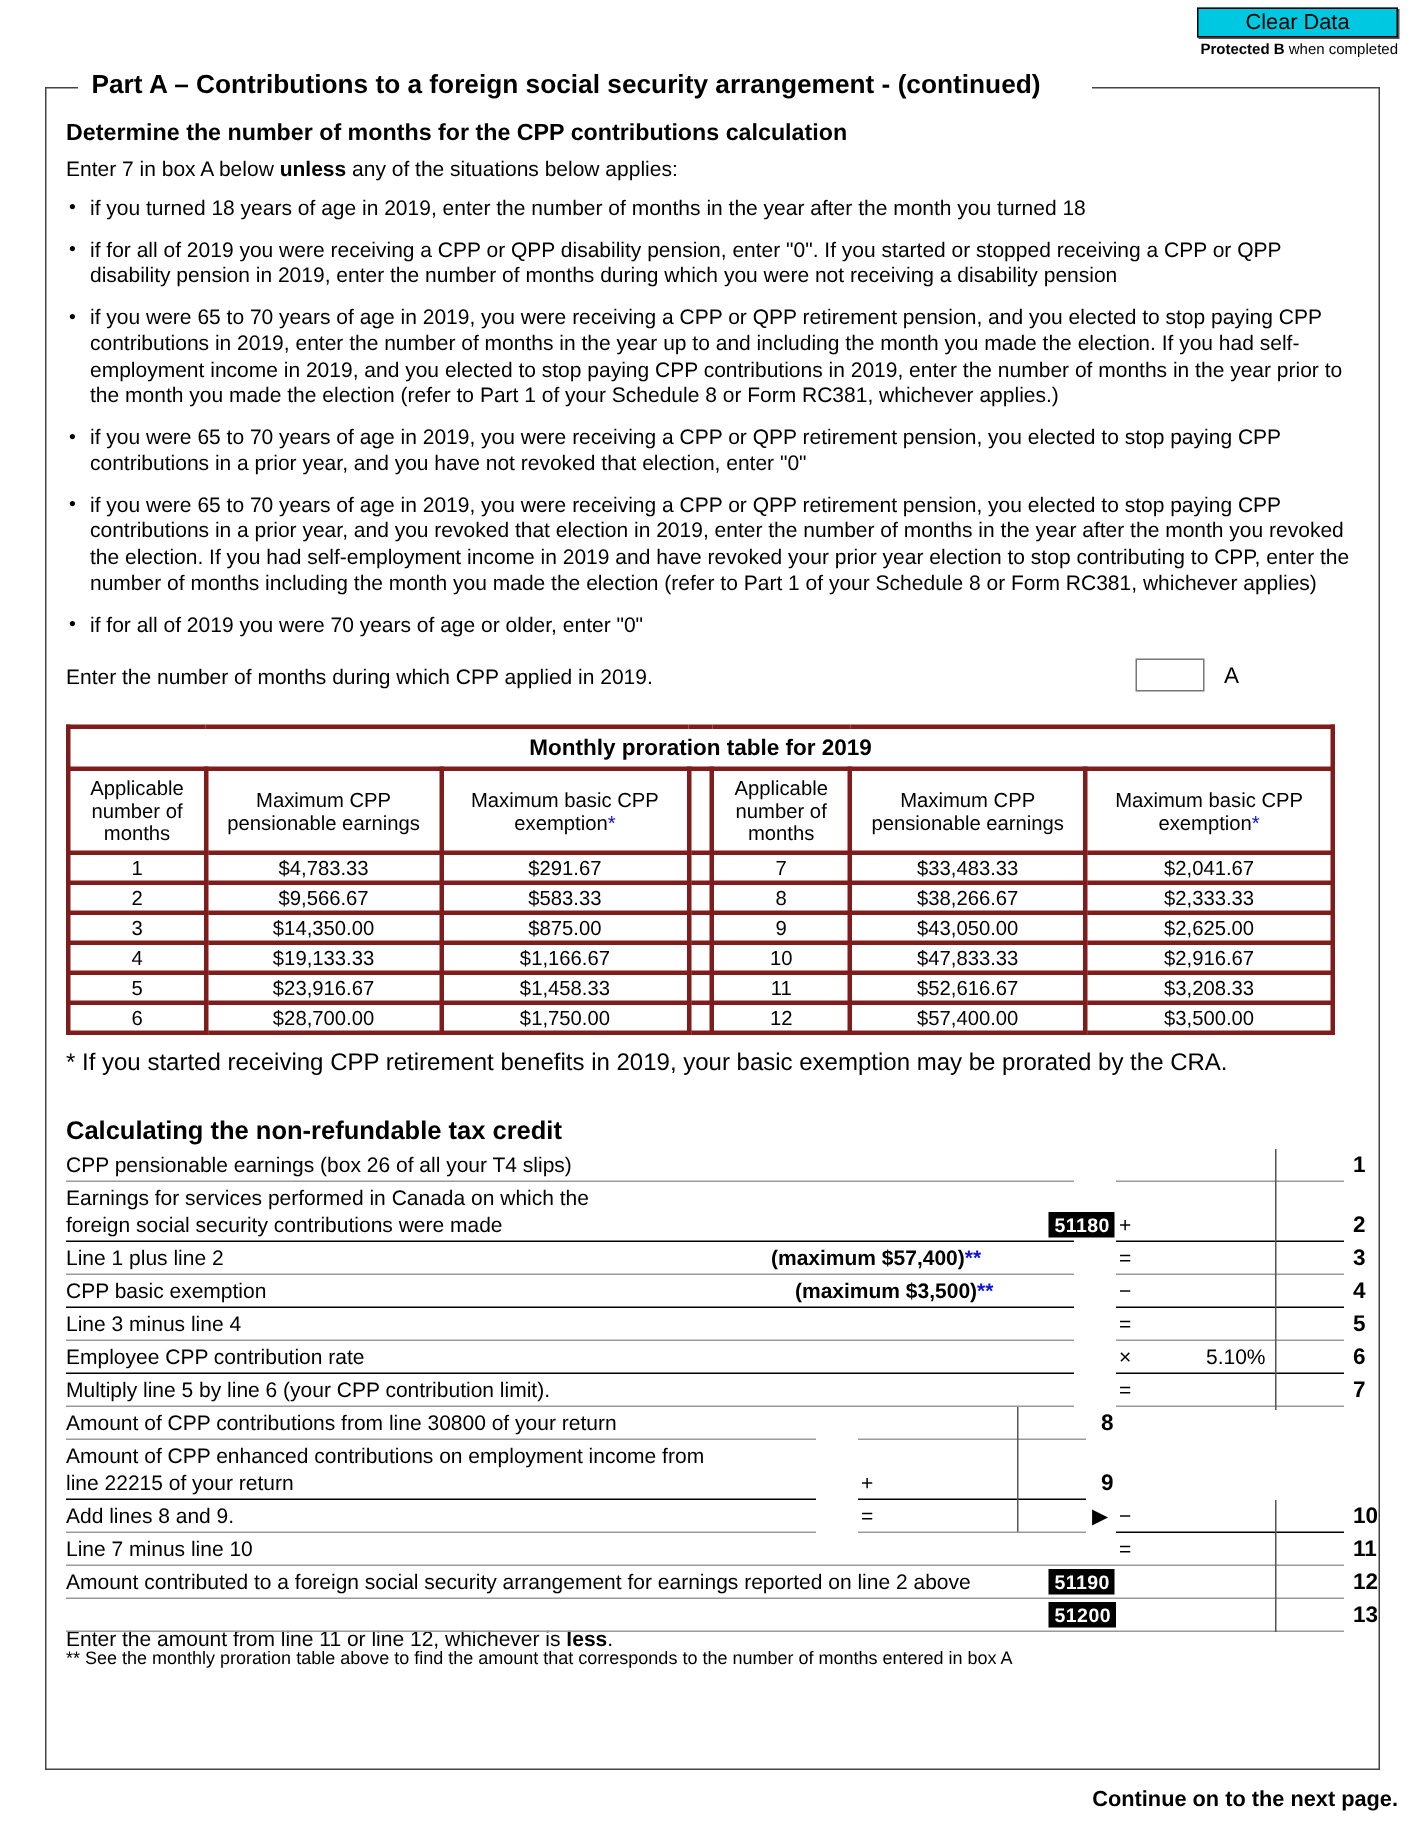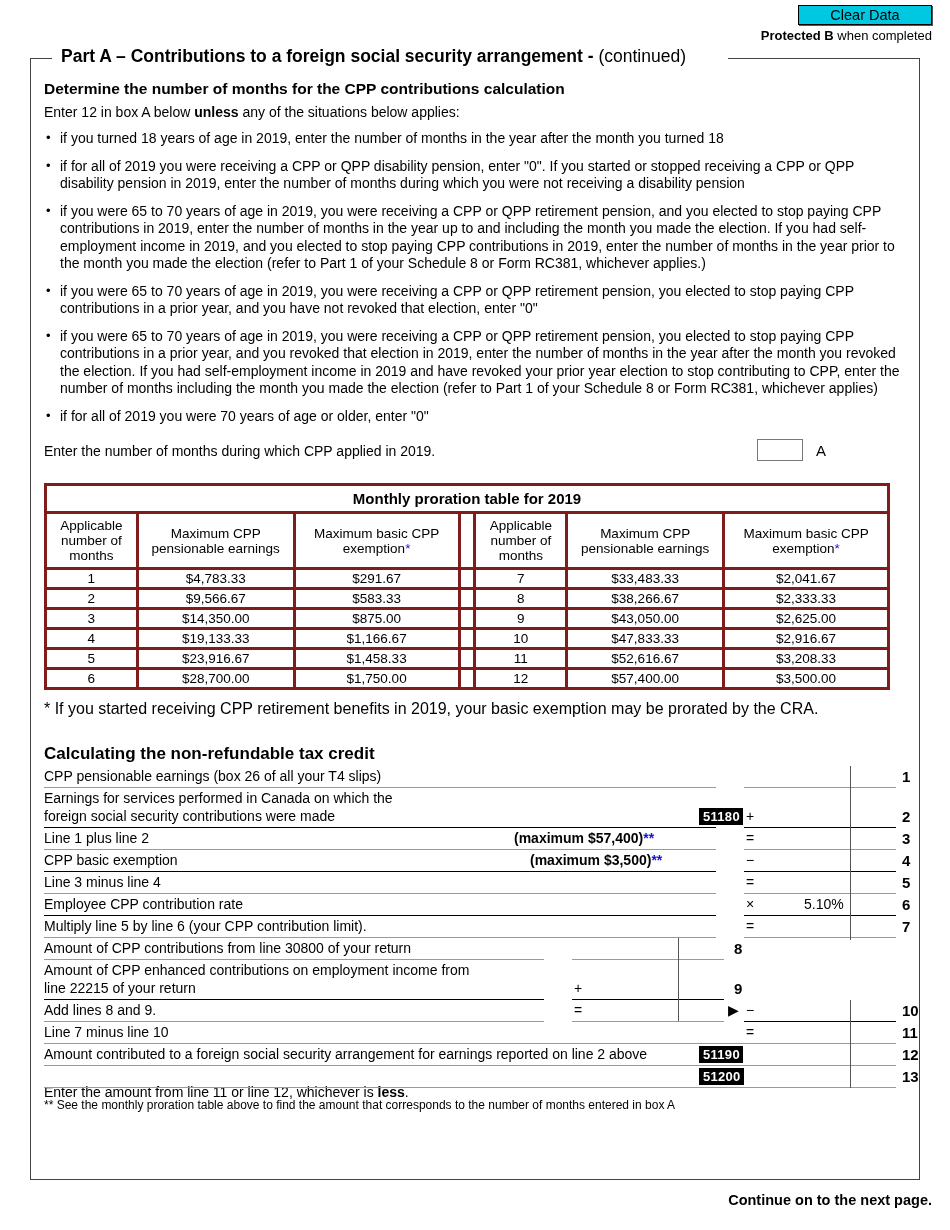--- a/index.html
+++ b/index.html
@@ -20,21 +20,21 @@
     width:134px; height:20px;
     background:#00c8e0;
     border:1px solid #000;
     box-shadow:1px 1px 0 #555;
     font-size:14.5px; line-height:18px;
     text-align:center; color:#000;
     cursor:pointer;
   }
   .protected {
     position:absolute; right:18px; top:28px;
-    font-size:13px; white-space:nowrap;
+    font-size:10px; white-space:nowrap;
   }
   .protected b { font-weight:bold; }
 
   
   .frame {
     position:absolute;
     left:30px; top:58px;
     width:890px; height:1122px;
     border:1.3px solid #444;
     border-top:none;
@@ -46,21 +46,21 @@
   .frame-top-right {
     position:absolute; left:728px; top:58px;
     width:192px; height:0; border-top:1.3px solid #444;
   }
   .legend {
     position:absolute; left:56px; top:46px;
     font-size:17.5px; background:#fff; padding:0 5px;
     white-space:nowrap;
   }
   .legend .b { font-weight:bold; }
-  .legend .n { font-weight:normal; }
+  .legend .n { font-weight:bold; }
 
   .content { position:absolute; left:44px; top:80px; width:866px; }
 
   h2.section {
     font-size:15.5px; font-weight:bold;
     margin:0 0 6px 0;
   }
   p.lead { font-size:14px; margin:0 0 10px 0; }
   p.lead b { font-weight:bold; }
 
@@ -163,21 +163,21 @@
 <div class="frame"></div>
 <div class="legend">
   <span class="b">Part A – Contributions to a foreign social security arrangement - </span><span class="n">(continued)</span>
 </div>
 
 <div class="content">
 
   <h2 class="section">Determine the number of months for the CPP contributions calculation</h2>
 
   <p class="lead">
-    <span>Enter 12 in box A below </span><b>unless</b><span> any of the situations below applies:</span>
+    <span>Enter 7 in box A below </span><b>unless</b><span> any of the situations below applies:</span>
   </p>
 
   <ul class="bullets">
     <li>if you turned 18 years of age in 2019, enter the number of months in the year after the month you turned 18</li>
     <li>if for all of 2019 you were receiving a CPP or QPP disability pension, enter "0". If you started or stopped receiving a CPP or QPP disability pension in 2019, enter the number of months during which you were not receiving a disability pension</li>
     <li>if you were 65 to 70 years of age in 2019, you were receiving a CPP or QPP retirement pension, and you elected to stop paying CPP contributions in 2019, enter the number of months in the year up to and including the month you made the election. If you had self-employment income in 2019, and you elected to stop paying CPP contributions in 2019, enter the number of months in the year prior to the month you made the election (refer to Part 1 of your Schedule 8 or Form RC381, whichever applies.)</li>
     <li>if you were 65 to 70 years of age in 2019, you were receiving a CPP or QPP retirement pension, you elected to stop paying CPP contributions in a prior year, and you have not revoked that election, enter "0"</li>
     <li>if you were 65 to 70 years of age in 2019, you were receiving a CPP or QPP retirement pension, you elected to stop paying CPP contributions in a prior year, and you revoked that election in 2019, enter the number of months in the year after the month you revoked the election. If you had self-employment income in 2019 and have revoked your prior year election to stop contributing to CPP, enter the number of months including the month you made the election (refer to Part 1 of your Schedule 8 or Form RC381, whichever applies)</li>
     <li>if for all of 2019 you were 70 years of age or older, enter "0"</li>
   </ul>

